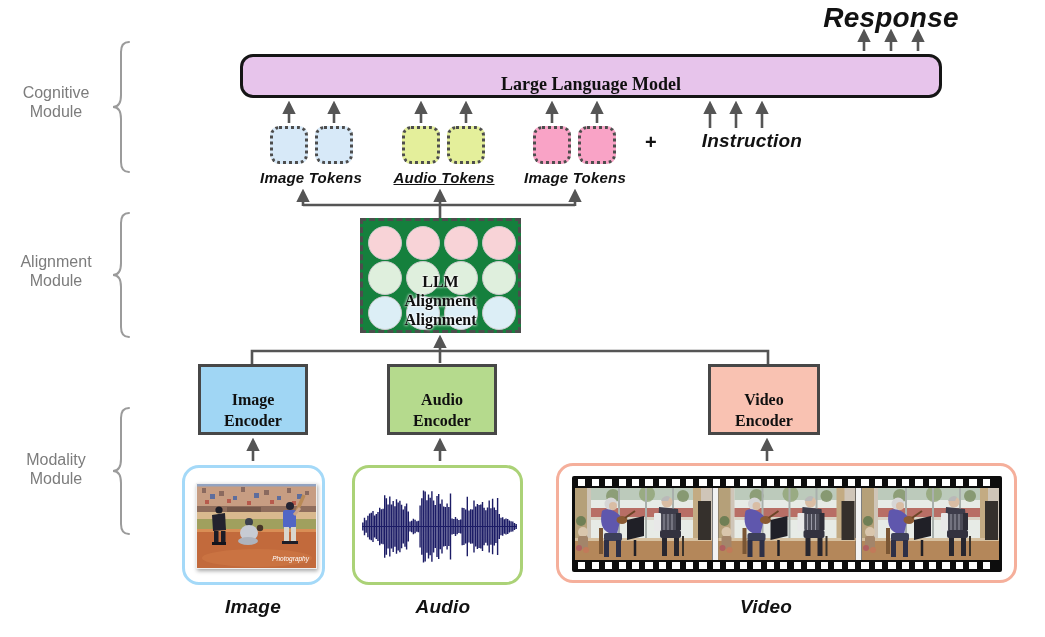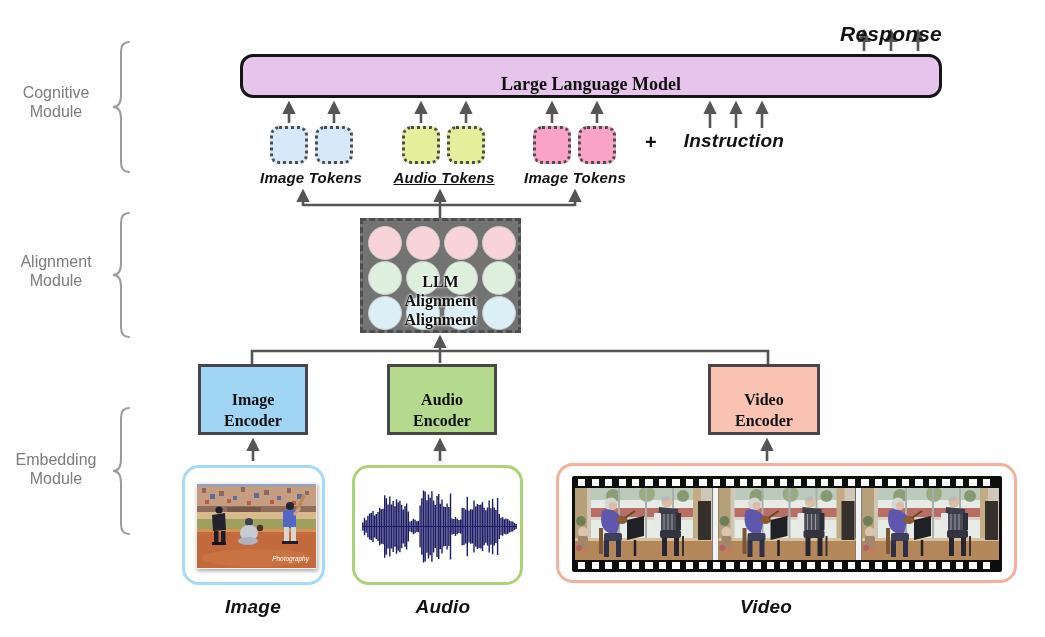--- a/index.html
+++ b/index.html
@@ -13,23 +13,23 @@
   .layer2{z-index:2;}
   .llm-box{left:240px;top:54px;width:702px;height:44px;background:var(--llm-fill);
            border:3.5px solid #151515;border-radius:13px;box-sizing:border-box;font-size:18px;}
   .token{width:38px;height:38px;box-sizing:border-box;border:3px dotted #4d4d4d;border-radius:9px;top:126px;}
   .tok-img{background:var(--image-token);}
   .tok-aud{background:var(--audio-token);}
   .tok-vid{background:var(--video-token);}
   .tok-label{top:169px;width:132px;font-size:15px;}
   .plus{top:131px;font-size:20px;font-weight:700;color:#121212;}
   .instruction{top:130px;width:140px;font-size:19px;}
-  .response{top:2px;width:120px;font-size:21px;margin-top:20px;}
+  .response{top:2px;width:120px;font-size:28px;}
   .align-box{left:360px;top:218px;width:161px;height:115px;box-sizing:border-box;
-             border:3px dashed #4d4d4d;background:#737373;}
+             border:3px dashed #4d4d4d;background:#15803d;}
   .align-circle{position:absolute;width:34px;height:34px;border-radius:50%;
                 border:1.5px solid #c9c9c9;box-sizing:border-box;}
   .align-text{left:0;top:0;width:100%;height:100%;font-size:16px;line-height:1.18;
               text-shadow:0 0 3px #fff,0 0 3px #fff;}
   .encoder{width:110px;height:71px;box-sizing:border-box;border:3px solid #474747;
            top:364px;font-size:16px;line-height:1.3;}
   .enc-img{background:var(--image-encoder);}
   .enc-aud{background:var(--audio-encoder);}
   .enc-vid{background:var(--video-encoder);}
   .media{top:465px;height:120px;box-sizing:border-box;background:#fff;border-radius:17px;border:3px solid;}
@@ -110,21 +110,21 @@
 
   <div class="abs layer2 module center" style="top:84px;">
     <div><span>Cognitive</span><br>
          <span>Module</span></div>
   </div>
   <div class="abs layer2 module center" style="top:253px;">
     <div><span>Alignment</span><br>
          <span>Module</span></div>
   </div>
   <div class="abs layer2 module center" style="top:451px;">
-    <div><span>Embedding</span><br>
+    <div><span>Modality</span><br>
          <span>Module</span></div>
   </div>
 
   <div class="abs layer2 hand center response" style="left:831px;">Response</div>
 
   <div class="abs layer2 center serif llm-box">
     <span>Large Language Model</span>
   </div>
 
   <div class="abs layer2 token tok-img" style="left:270px;"></div>
@@ -132,21 +132,21 @@
   <div class="abs layer2 token tok-aud" style="left:402px;"></div>
   <div class="abs layer2 token tok-aud" style="left:447px;"></div>
   <div class="abs layer2 token tok-vid" style="left:533px;"></div>
   <div class="abs layer2 token tok-vid" style="left:578px;"></div>
 
   <div class="abs layer2 hand center tok-label" style="left:245px;text-align:center;">Image Tokens</div>
   <div class="abs layer2 hand center tok-label" style="left:378px;text-decoration:underline;">Audio Tokens</div>
   <div class="abs layer2 hand center tok-label" style="left:509px;">Image Tokens</div>
 
   <div class="abs layer2 plus" style="left:645px;">+</div>
-  <div class="abs layer2 hand center instruction" style="left:664px;">Instruction</div>
+  <div class="abs layer2 hand center instruction" style="left:682px;">Instruction</div>
 
   <div class="abs layer2 align-box">
     <div class="align-circle" style="left:5px;top:5px;background:var(--circle-pink);"></div>
     <div class="align-circle" style="left:43px;top:5px;background:var(--circle-pink);"></div>
     <div class="align-circle" style="left:81px;top:5px;background:var(--circle-pink);"></div>
     <div class="align-circle" style="left:119px;top:5px;background:var(--circle-pink);"></div>
     <div class="align-circle" style="left:5px;top:40px;background:var(--circle-green);"></div>
     <div class="align-circle" style="left:43px;top:40px;background:var(--circle-green);"></div>
     <div class="align-circle" style="left:81px;top:40px;background:var(--circle-green);"></div>
     <div class="align-circle" style="left:119px;top:40px;background:var(--circle-green);"></div>

